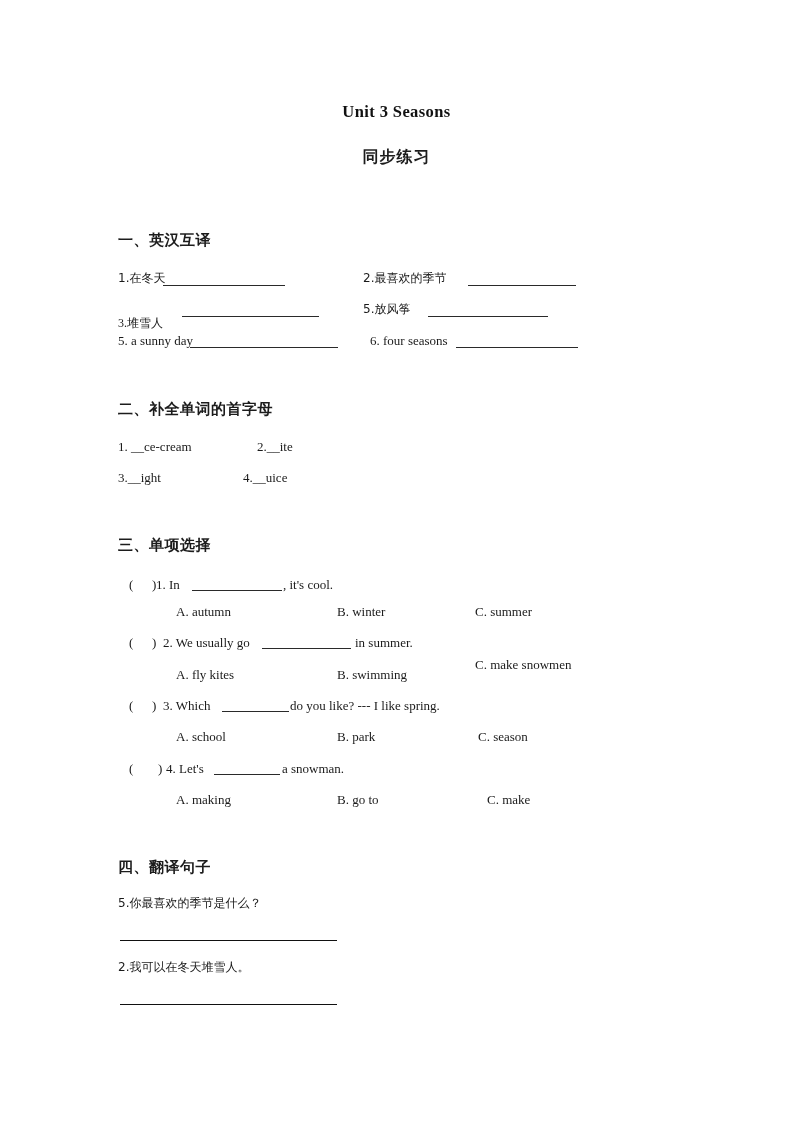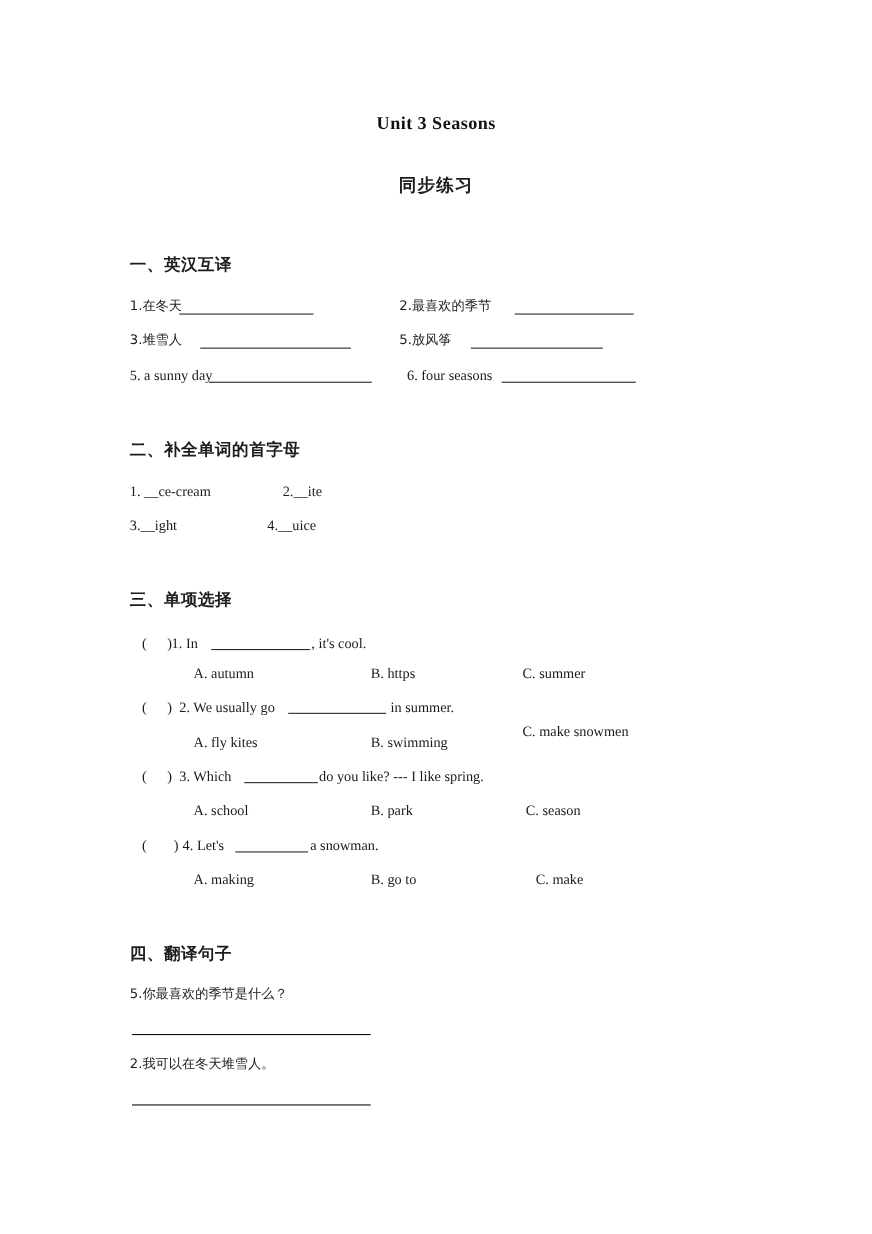--- a/index.html
+++ b/index.html
@@ -43,21 +43,21 @@
     margin: 0;
     padding-top: 26px;
     line-height: 1.0;
   }
   .doc-subtitle2 {
     font-family: "DejaVu Sans", "Liberation Sans", sans-serif;
     font-weight: bold;
     font-size: 16px;
     letter-spacing: 1px;
     color: #1c1c1c;
-    margin: 16px;
+    margin: 4px;
     padding-top: 24px;
     line-height: 1.0;
   }
 
   
   .sec-head {
     position: absolute;
     font-family: "DejaVu Sans", "Liberation Sans", sans-serif;
     font-weight: bold;
     font-size: 15px;
@@ -115,21 +115,21 @@
   </div>
 
   <div class="sec-head" style="left:118px; top:231px;">一、英汉互译</div>
 
   <div class="txt cn" style="left:118px; top:272px;">1.在冬天</div>
   <div class="rule" style="left:163px; top:285px; width:122px;"></div>
 
   <div class="txt cn" style="left:363px; top:272px;">2.最喜欢的季节</div>
   <div class="rule" style="left:468px; top:285px; width:108px;"></div>
 
-  <div class="txt cn" style="left:118px; top:303px;">3.堆雪人</div>
+  <div class="txt cn" style="left:118px; top:317px;font-family:Liberation Serif, serif;">3.堆雪人</div>
   <div class="rule" style="left:182px; top:316px; width:137px;"></div>
 
   <div class="txt cn" style="left:363px; top:303px;">5.放风筝</div>
   <div class="rule" style="left:428px; top:316px; width:120px;"></div>
 
   <div class="txt en" style="left:118px; top:334px;">5. a sunny day</div>
   <div class="rule" style="left:190px; top:347px; width:148px;"></div>
 
   <div class="txt en" style="left:370px; top:334px;">6. four seasons</div>
   <div class="rule" style="left:456px; top:347px; width:122px;"></div>
@@ -142,21 +142,21 @@
   <div class="txt en" style="left:243px; top:471px;">4.__uice</div>
 
   <div class="sec-head" style="left:118px; top:536px;">三、单项选择</div>
 
   <div class="txt en" style="left:129px; top:578px;">(</div>
   <div class="txt en" style="left:152px; top:578px;">)</div>
   <div class="txt en" style="left:156px; top:578px;">1. In</div>
   <div class="rule" style="left:192px; top:590px; width:90px;"></div>
   <div class="txt en" style="left:283px; top:578px;">, it's cool.</div>
   <div class="txt en" style="left:176px; top:605px;">A. autumn</div>
-  <div class="txt en" style="left:337px; top:605px;">B. https</div>
+  <div class="txt en" style="left:337px; top:605px;">B. winter</div>
   <div class="txt en" style="left:475px; top:605px;">C. summer</div>
 
   <div class="txt en" style="left:129px; top:636px;">(</div>
   <div class="txt en" style="left:152px; top:636px;">)</div>
   <div class="txt en" style="left:163px; top:636px;">2. We usually go</div>
   <div class="rule" style="left:262px; top:648px; width:89px;"></div>
   <div class="txt en" style="left:355px; top:636px;">in  summer.</div>
   <div class="txt en" style="left:176px; top:668px;">A. fly kites</div>
   <div class="txt en" style="left:337px; top:668px;">B. swimming</div>
   <div class="txt en" style="left:475px; top:658px;">C. make  snowmen</div>

